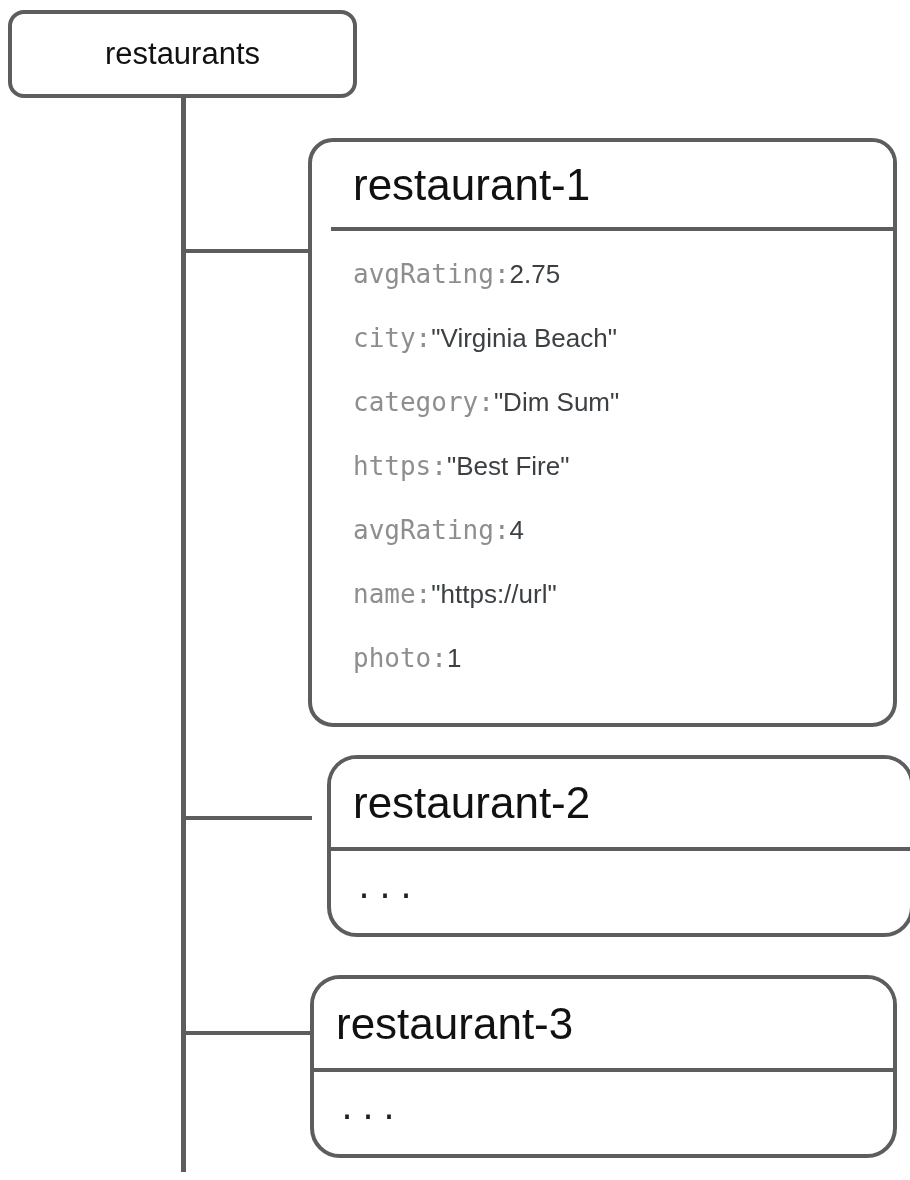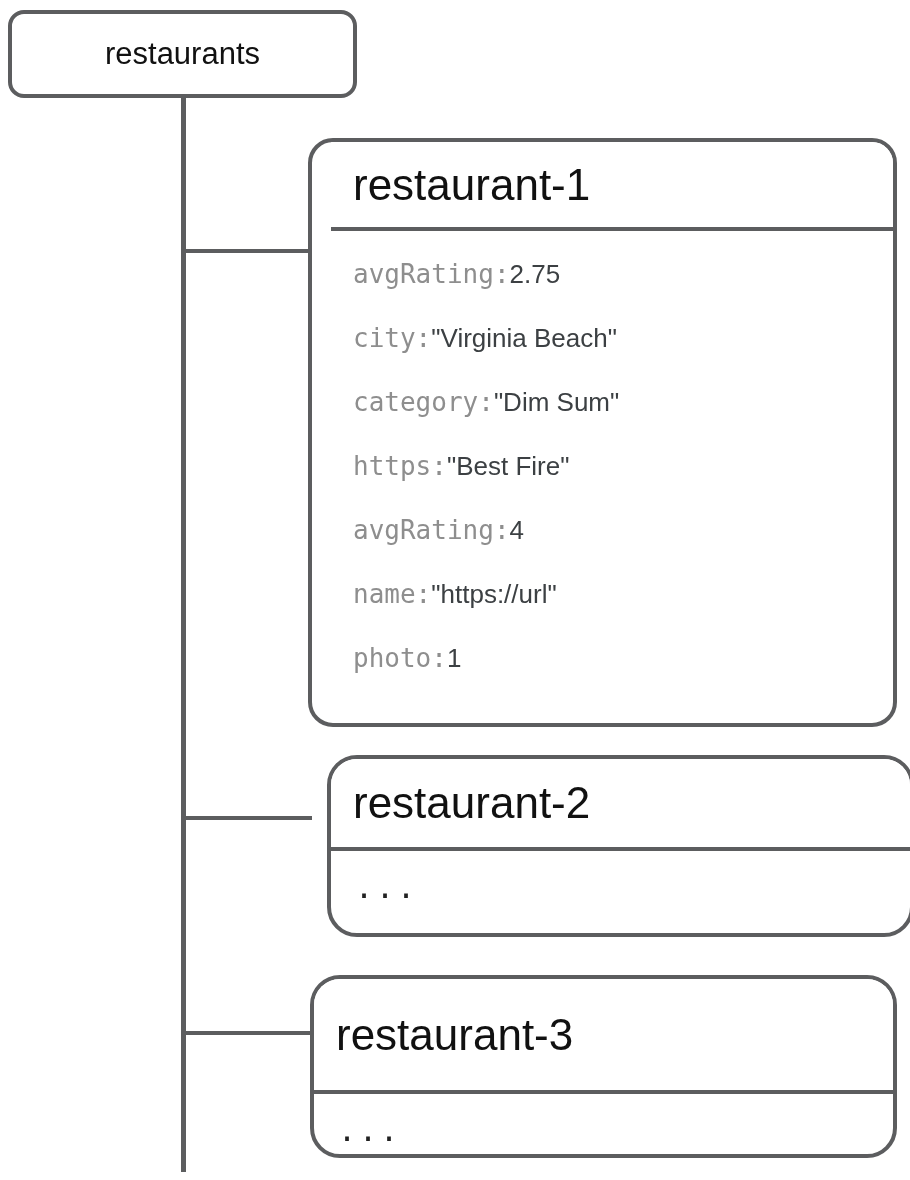--- a/index.html
+++ b/index.html
@@ -67,21 +67,21 @@
     border-bottom: 4px solid var(--line);
     display: flex;
     align-items: center;
     padding-left: 22px;
     font-size: 44px;
     color: #111111;
     background: #ffffff;
   }
   .card-1 .card-header { height: 89px; }
   .card-2 .card-header { height: 92px; }
-  .card-3 .card-header { height: 115px; }
+  .card-3 .card-header { height: 93px; }
 
   .card-body { padding: 28px 20px 0 22px; }
 
   .field-row {
     display: flex;
     align-items: baseline;
     line-height: 30px;
     margin-bottom: 34px;
     white-space: nowrap;
   }

